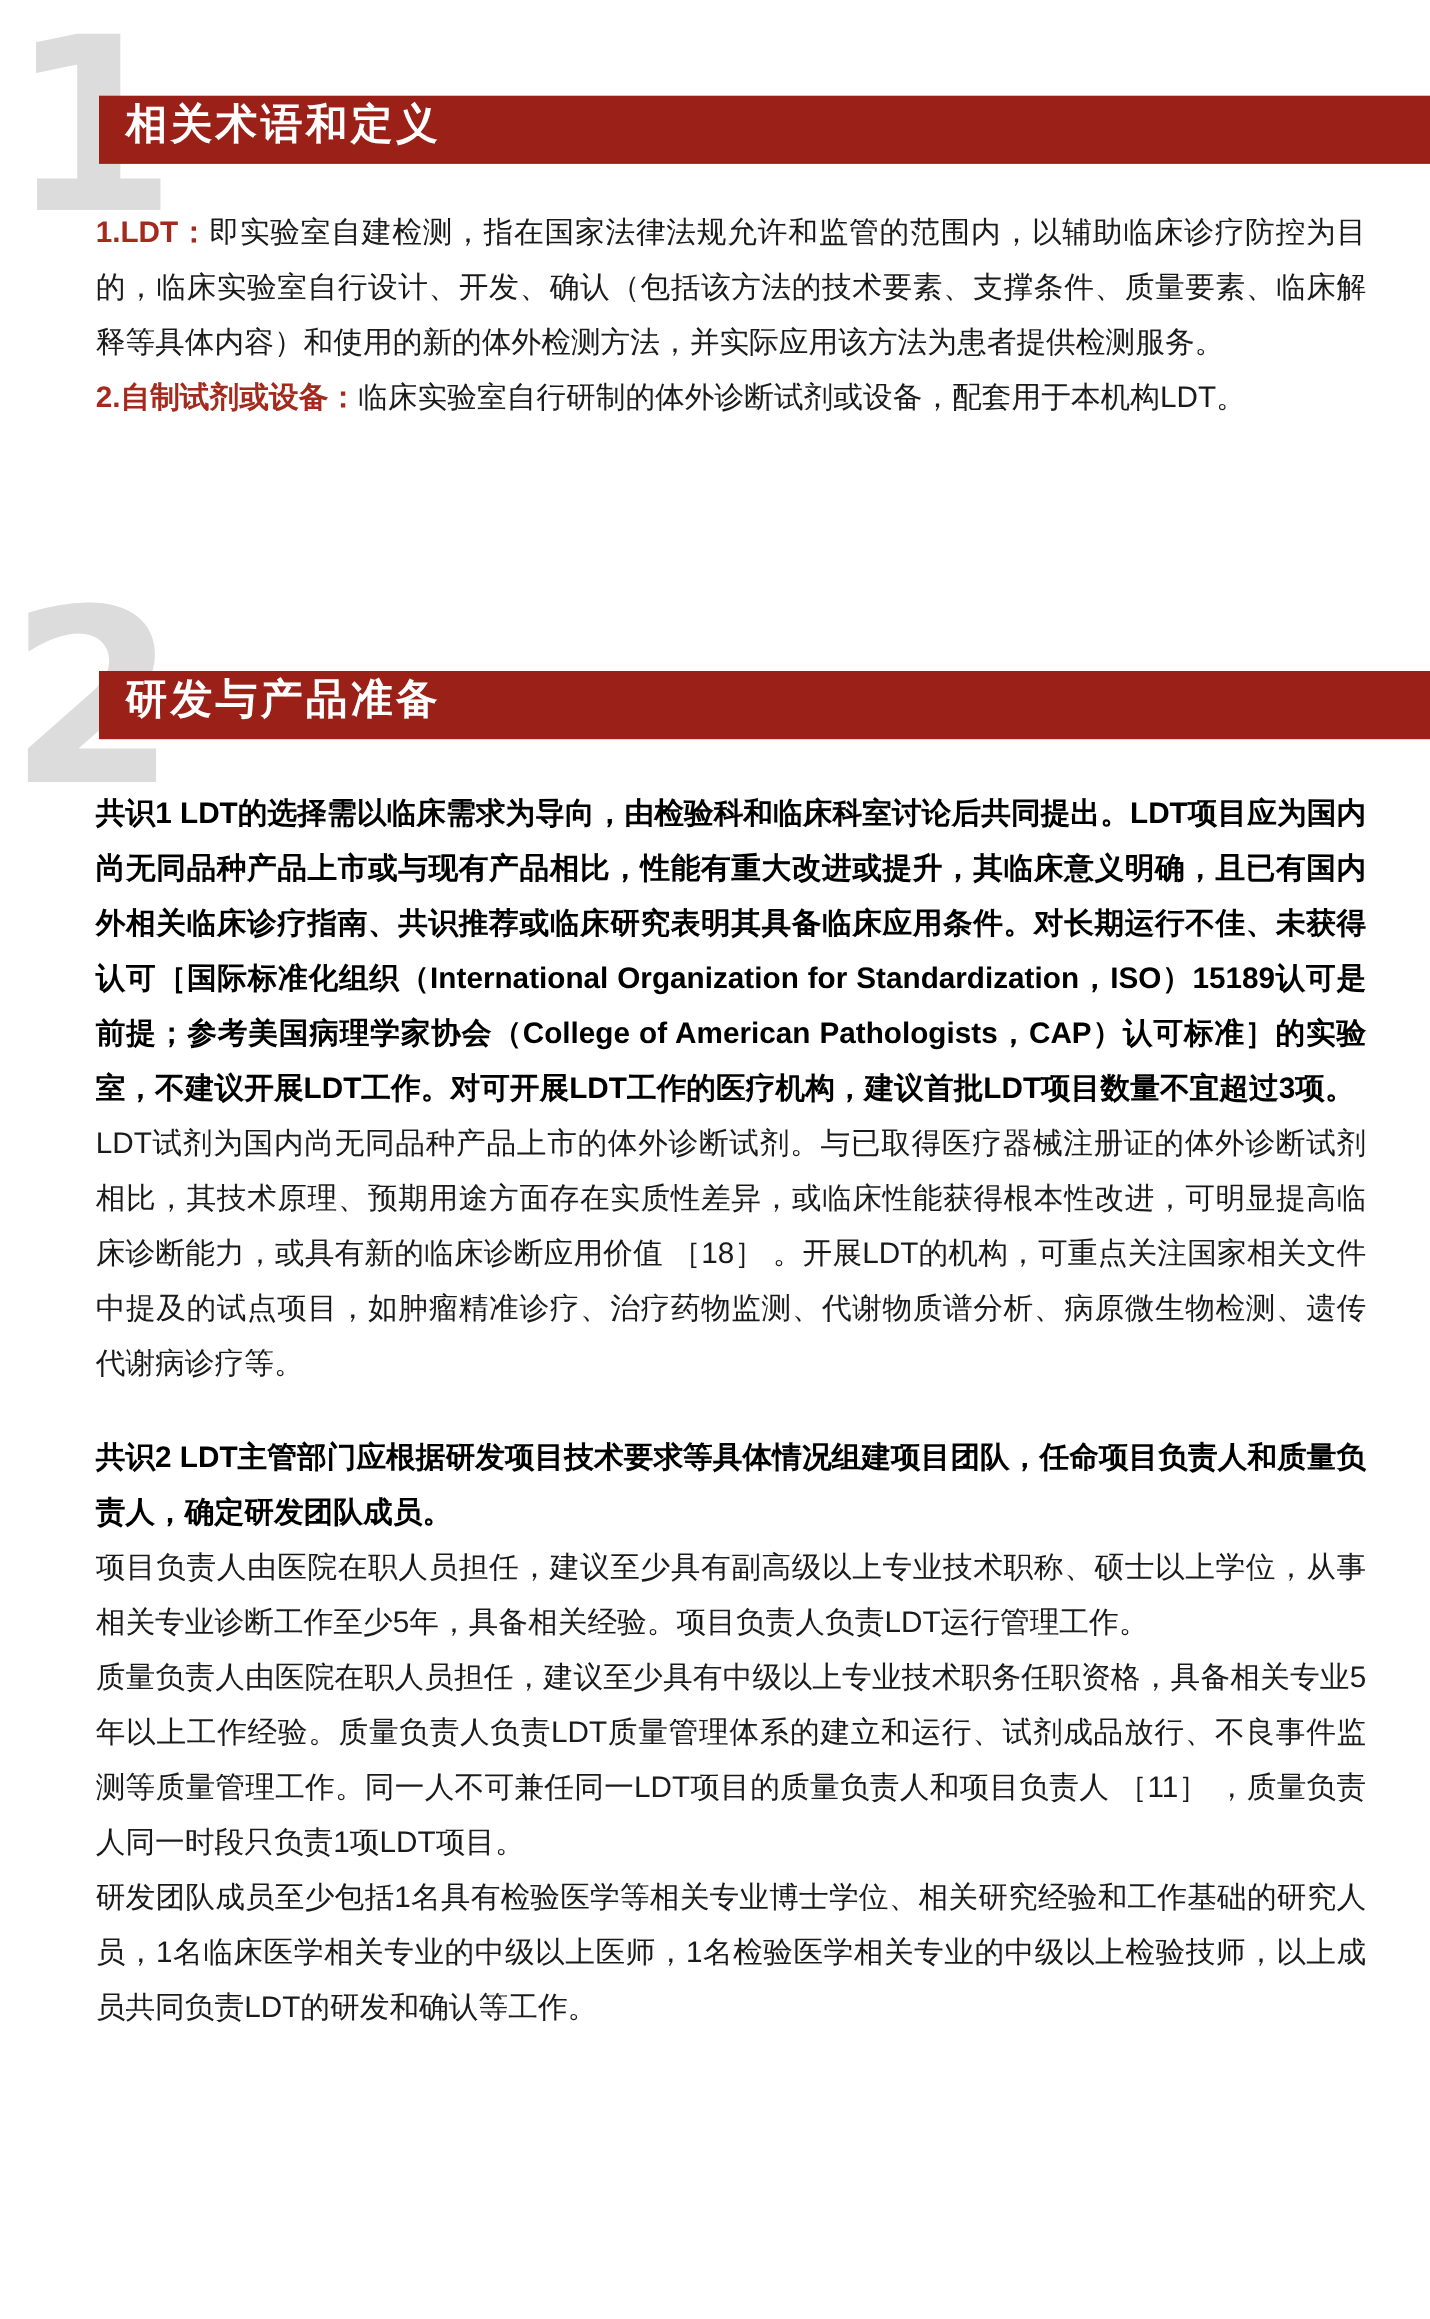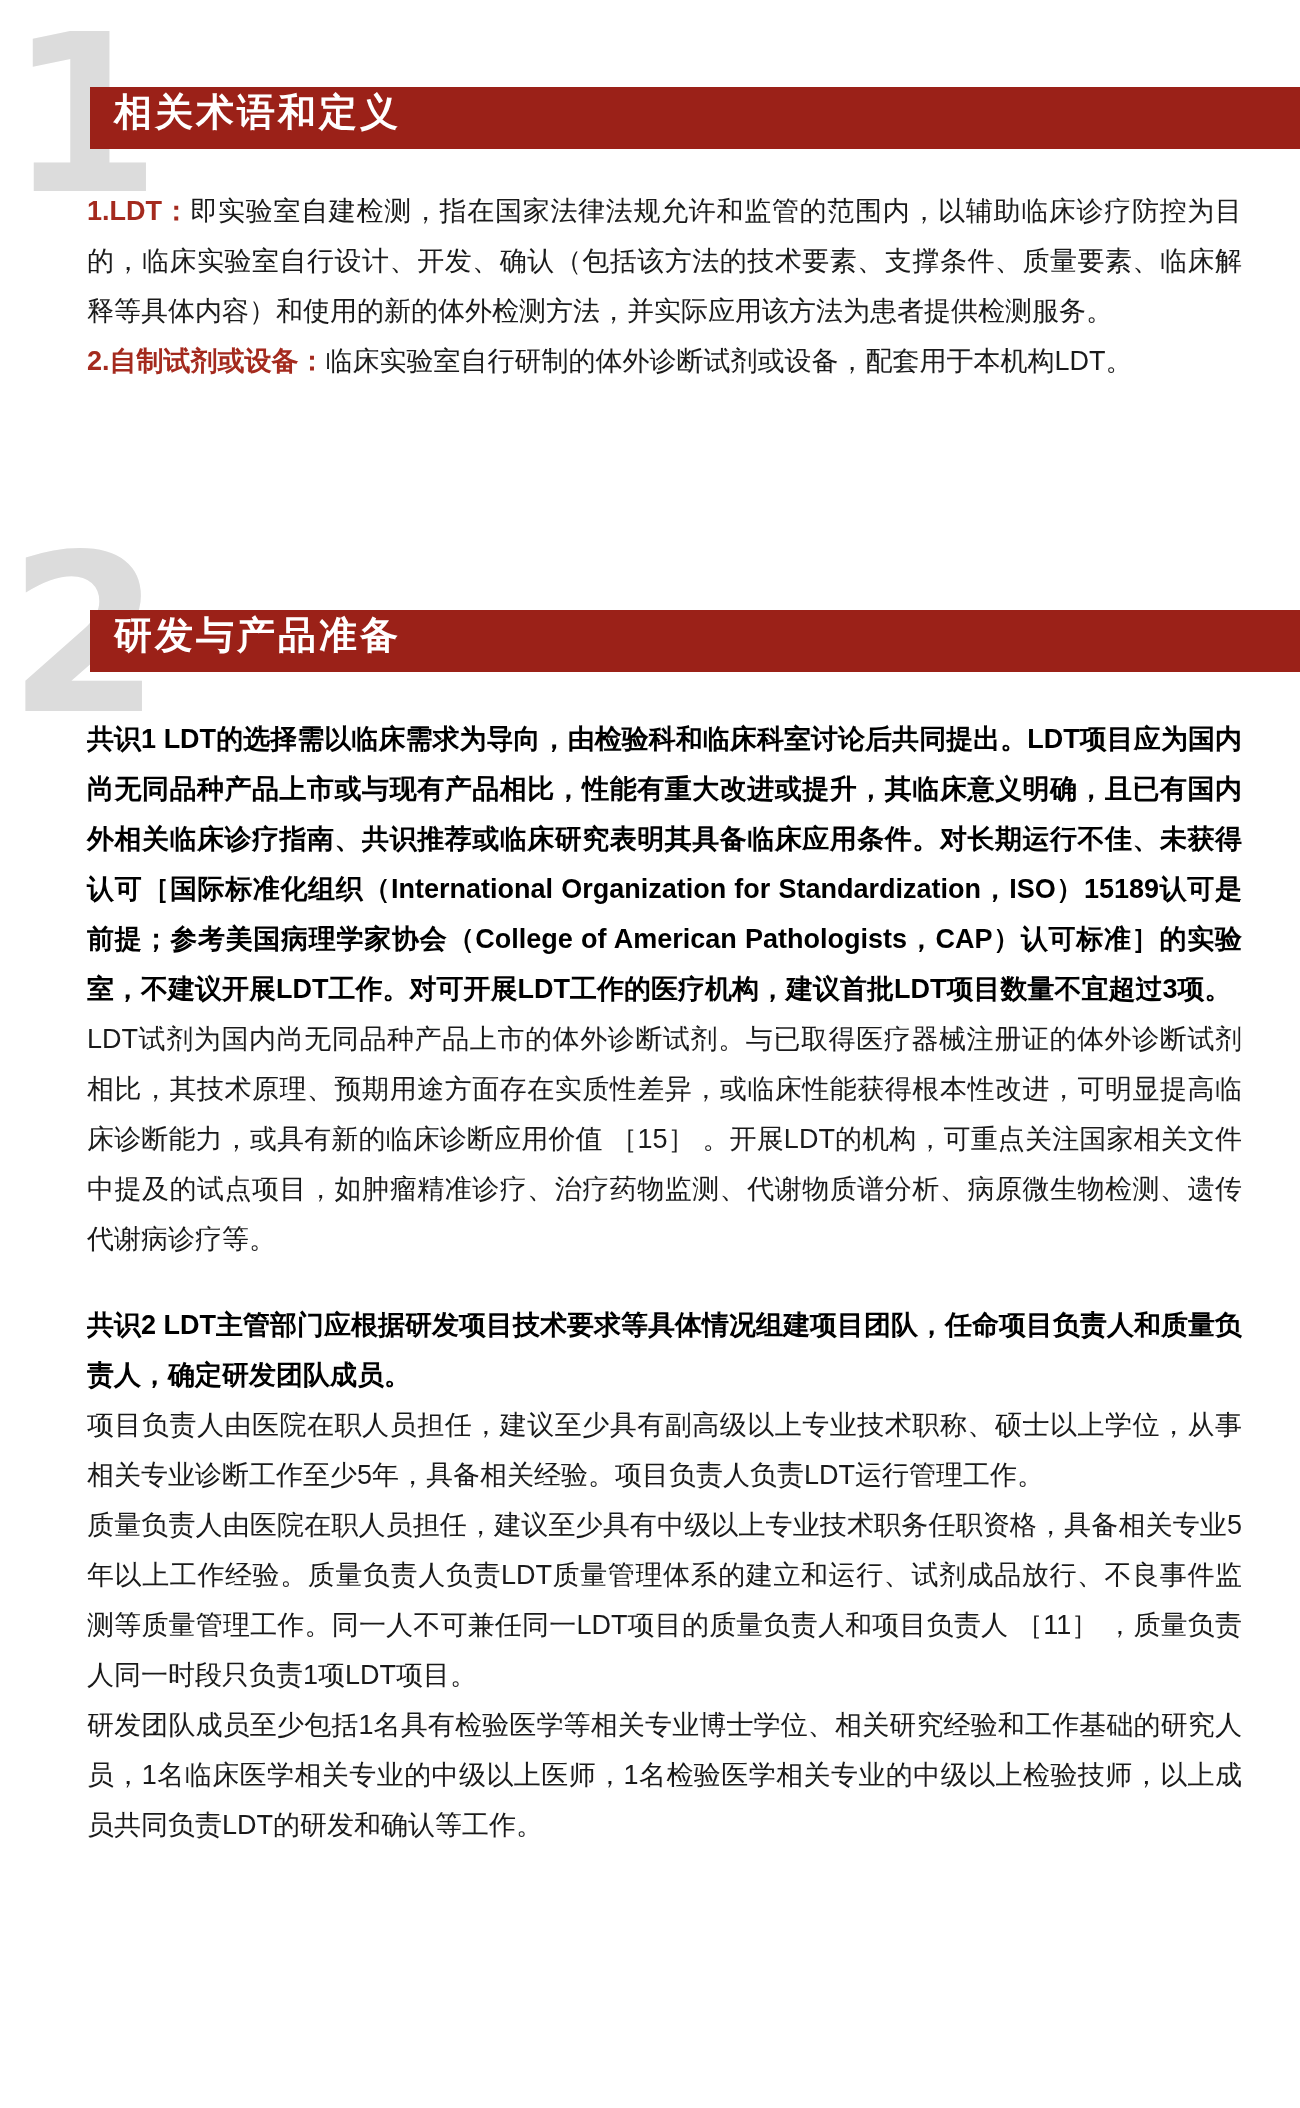--- a/index.html
+++ b/index.html
@@ -92,20 +92,20 @@
     </div>
 
   <div class="numeral" id="numeral-2">2</div>
 
   <div class="section-bar" id="bar-2">
     <span class="bar-title">研发与产品准备</span>
   </div>
 
   <div class="body-block" id="body-2">
       <p class="para bold">共识1 LDT的选择需以临床需求为导向，由检验科和临床科室讨论后共同提出。LDT项目应为国内尚无同品种产品上市或与现有产品相比，性能有重大改进或提升，其临床意义明确，且已有国内外相关临床诊疗指南、共识推荐或临床研究表明其具备临床应用条件。对长期运行不佳、未获得认可［国际标准化组织（International Organization for Standardization，ISO）15189认可是前提；参考美国病理学家协会（College of American Pathologists，CAP）认可标准］的实验室，不建议开展LDT工作。对可开展LDT工作的医疗机构，建议首批LDT项目数量不宜超过3项。</p>
-      <p class="para">LDT试剂为国内尚无同品种产品上市的体外诊断试剂。与已取得医疗器械注册证的体外诊断试剂相比，其技术原理、预期用途方面存在实质性差异，或临床性能获得根本性改进，可明显提高临床诊断能力，或具有新的临床诊断应用价值 ［15］ 。开展LDT的机构，可重点关注国家相关文件中提及的试点项目，如肿瘤精准诊疗、治疗药物监测、代谢物质谱分析、病原微生物检测、遗传代谢病诊疗等。</p>
+      <p class="para">LDT试剂为国内尚无同品种产品上市的体外诊断试剂。与已取得医疗器械注册证的体外诊断试剂相比，其技术原理、预期用途方面存在实质性差异，或临床性能获得根本性改进，可明显提高临床诊断能力，或具有新的临床诊断应用价值 ［18］ 。开展LDT的机构，可重点关注国家相关文件中提及的试点项目，如肿瘤精准诊疗、治疗药物监测、代谢物质谱分析、病原微生物检测、遗传代谢病诊疗等。</p>
       <p class="para bold gap-before">共识2 LDT主管部门应根据研发项目技术要求等具体情况组建项目团队，任命项目负责人和质量负责人，确定研发团队成员。</p>
       <p class="para">项目负责人由医院在职人员担任，建议至少具有副高级以上专业技术职称、硕士以上学位，从事相关专业诊断工作至少5年，具备相关经验。项目负责人负责LDT运行管理工作。</p>
       <p class="para">质量负责人由医院在职人员担任，建议至少具有中级以上专业技术职务任职资格，具备相关专业5年以上工作经验。质量负责人负责LDT质量管理体系的建立和运行、试剂成品放行、不良事件监测等质量管理工作。同一人不可兼任同一LDT项目的质量负责人和项目负责人 ［11］ ，质量负责人同一时段只负责1项LDT项目。</p>
       <p class="para">研发团队成员至少包括1名具有检验医学等相关专业博士学位、相关研究经验和工作基础的研究人员，1名临床医学相关专业的中级以上医师，1名检验医学相关专业的中级以上检验技师，以上成员共同负责LDT的研发和确认等工作。</p>
     </div>
 
 </div>
 
 </body></html>

